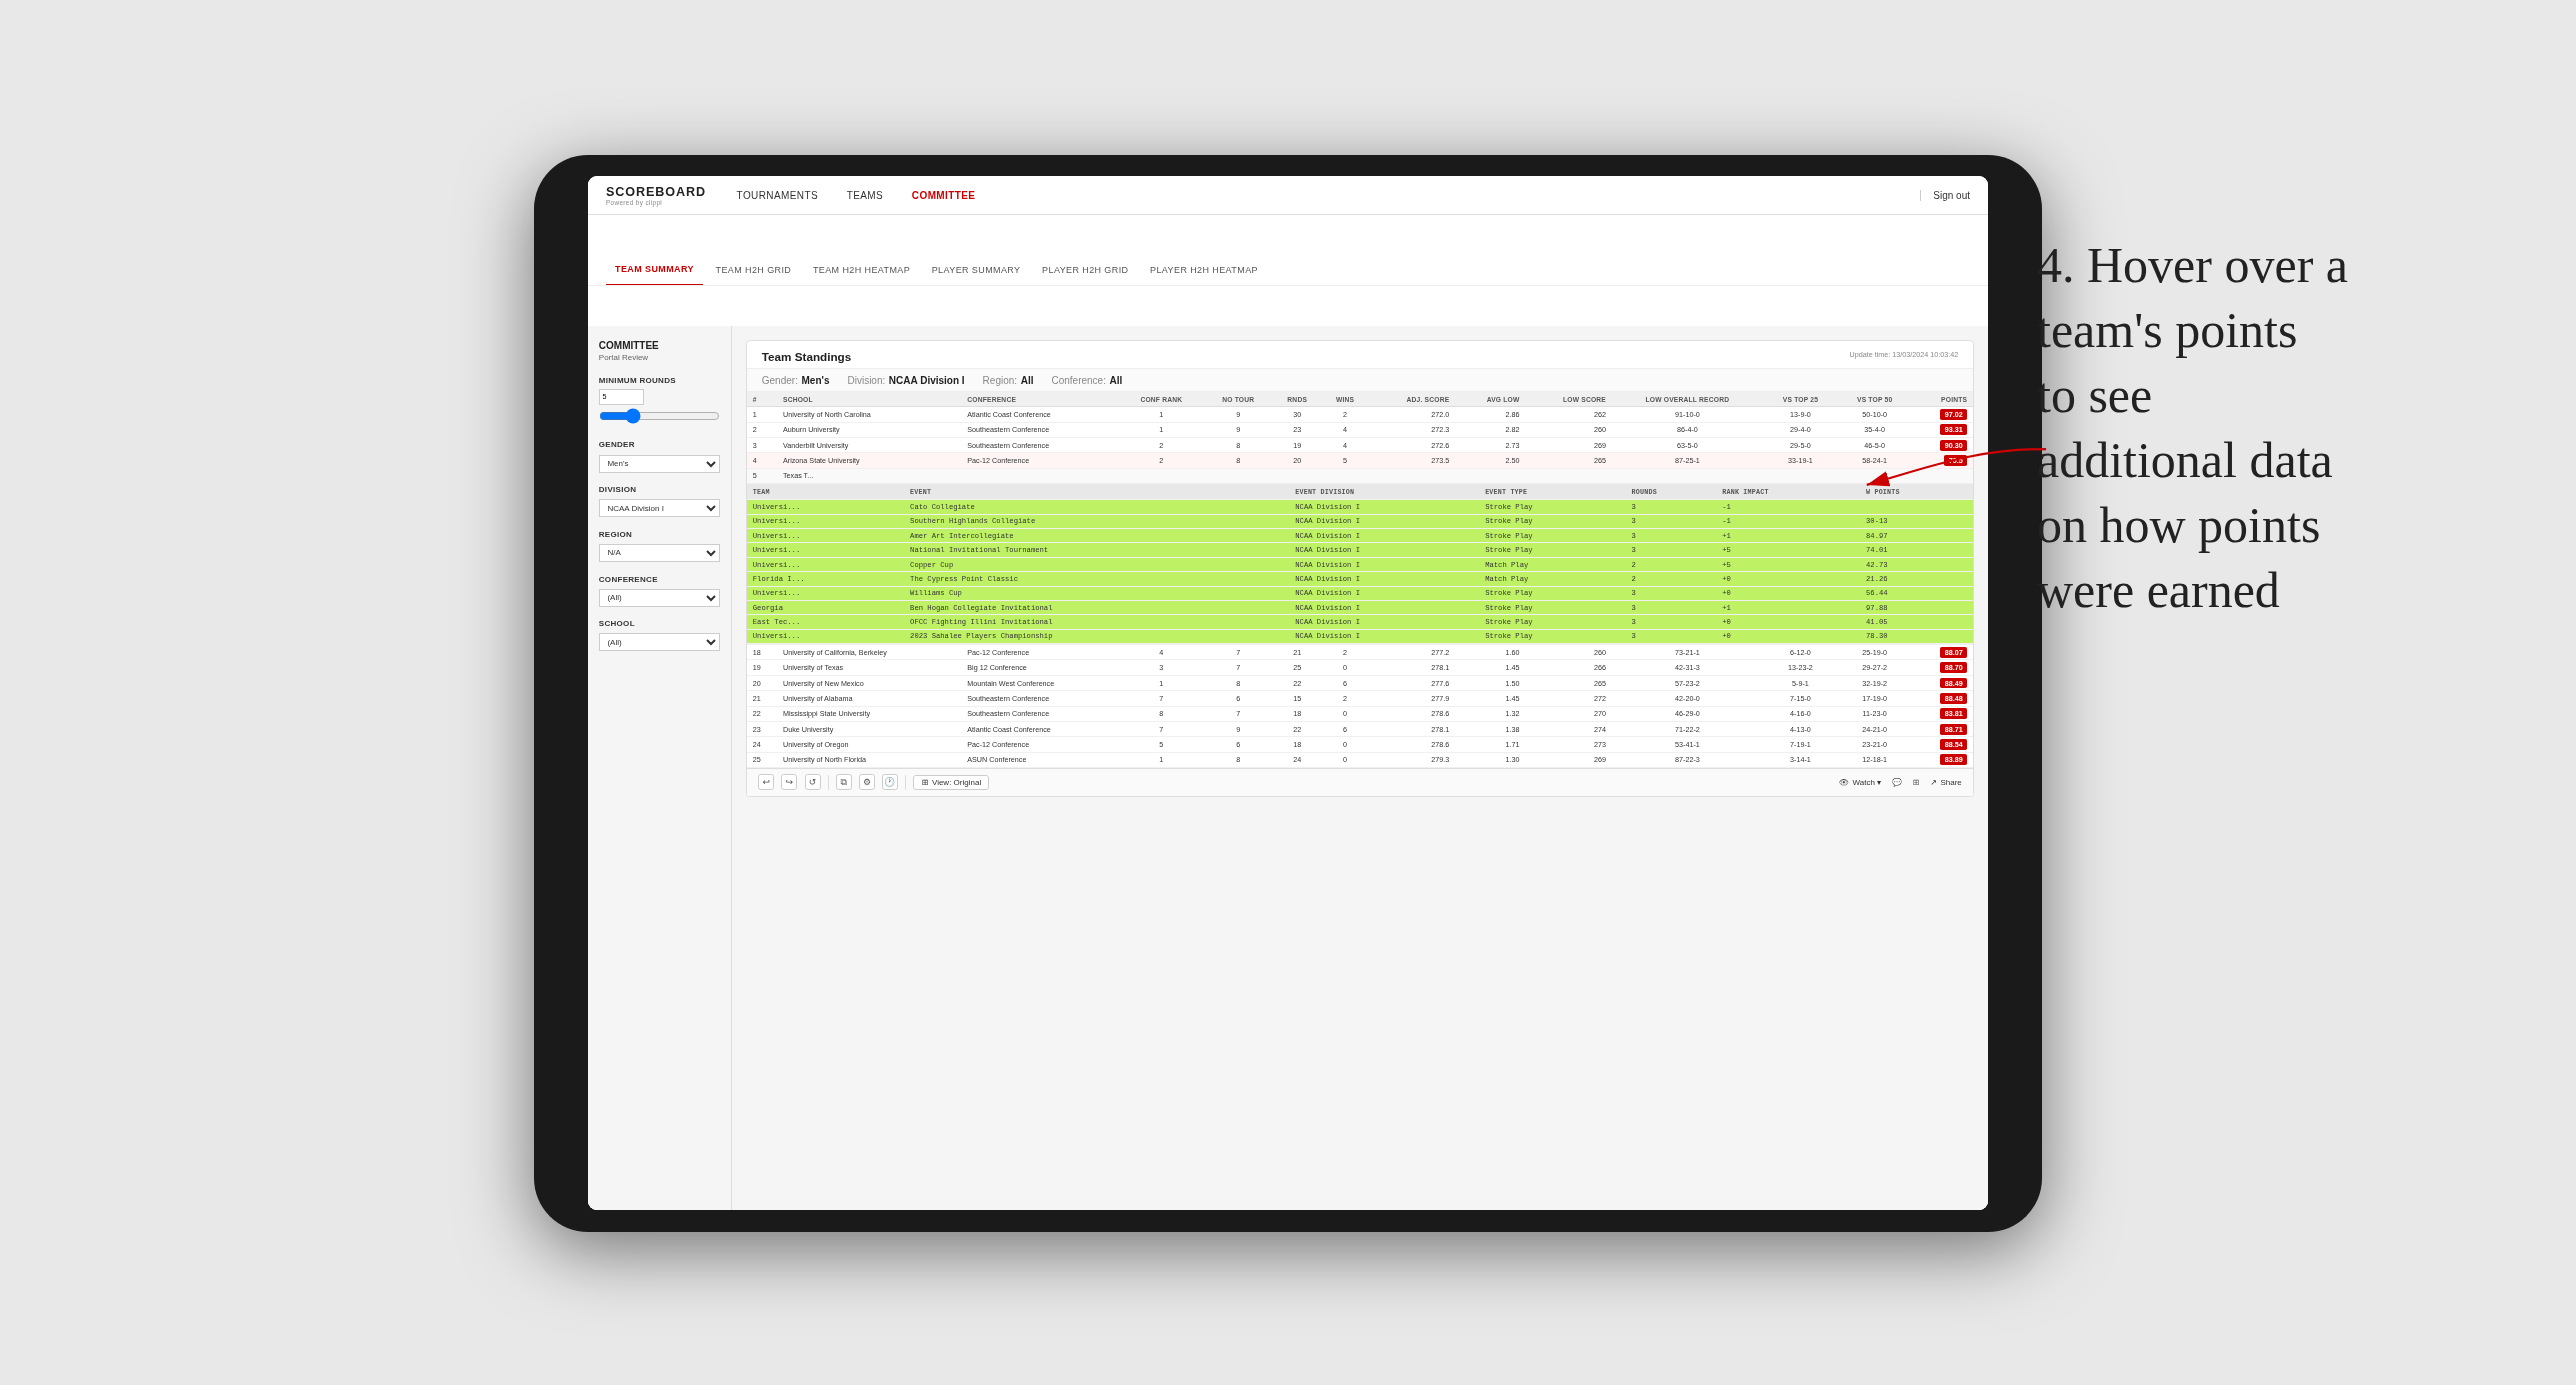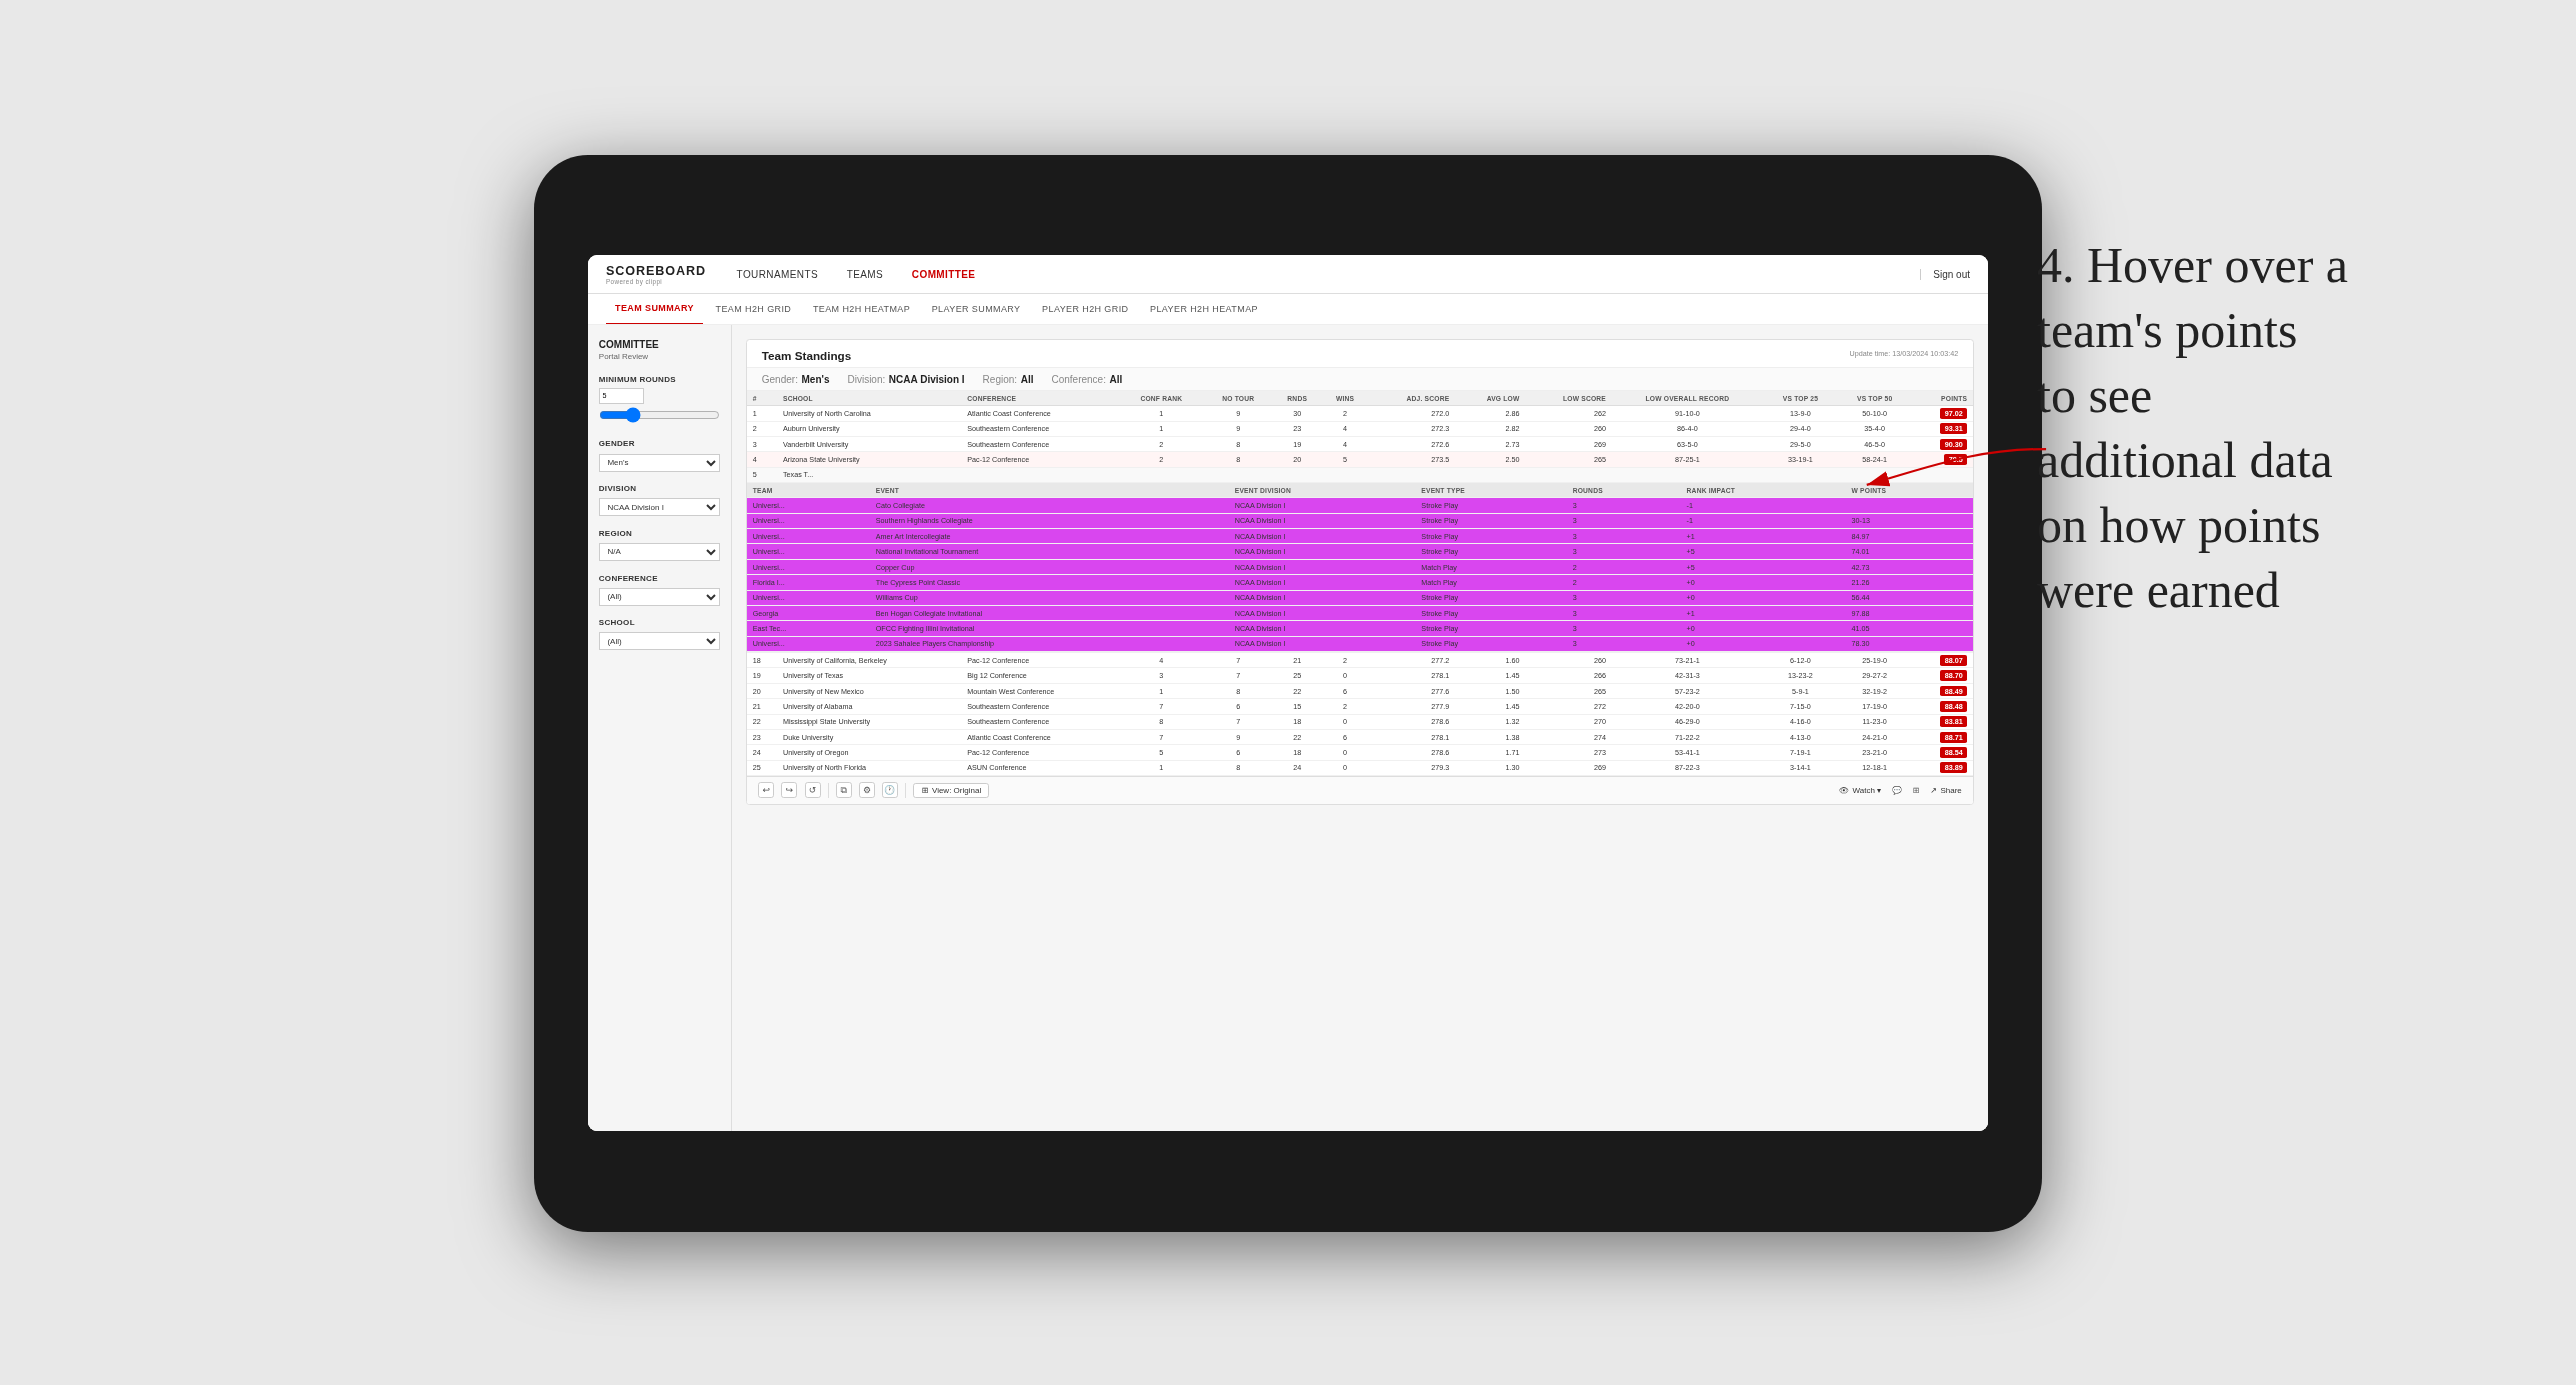--- a/index.html
+++ b/index.html
@@ -23,26 +23,27 @@
       padding: 45px 36px;
       display: flex;
       align-items: center;
       justify-content: center;
       box-shadow: 0 18px 72px rgba(0,0,0,0.5);
       position: relative;
     }
 
     .tablet-screen {
       width: 1400px;
-      height: 876px;
+      height: 1034px;
       background: #ffffff;
       border-radius: 9px;
       overflow: hidden;
       display: flex;
       flex-direction: column;
+      gap: 40px;
     }
 
     
     .top-nav {
       background: #ffffff;
       border-bottom: 0.9px solid #ddd;
       padding: 0 18px;
       display: flex;
       align-items: center;
       height: 39px;
@@ -654,21 +655,21 @@
                 <td class="center"></td>
                 <td class="right"></td>
                 <td class="right"></td>
                 <td class="right"></td>
                 <td class="center"></td>
                 <td class="center"></td>
                 <td class="center"></td>
                 <td class="right"></td>
               </tr>
 
-              <tr style="background:#d946ef;">
+              <tr style="background:#bef264;font-family:Liberation Mono, monospace;">
                 <td colspan="14" style="padding:0;">
                   <table class="tooltip-table">
                     <thead>
                       <tr>
                         <th>Team</th>
                         <th>Event</th>
                         <th>Event Division</th>
                         <th>Event Type</th>
                         <th>Rounds</th>
                         <th>Rank Impact</th>

